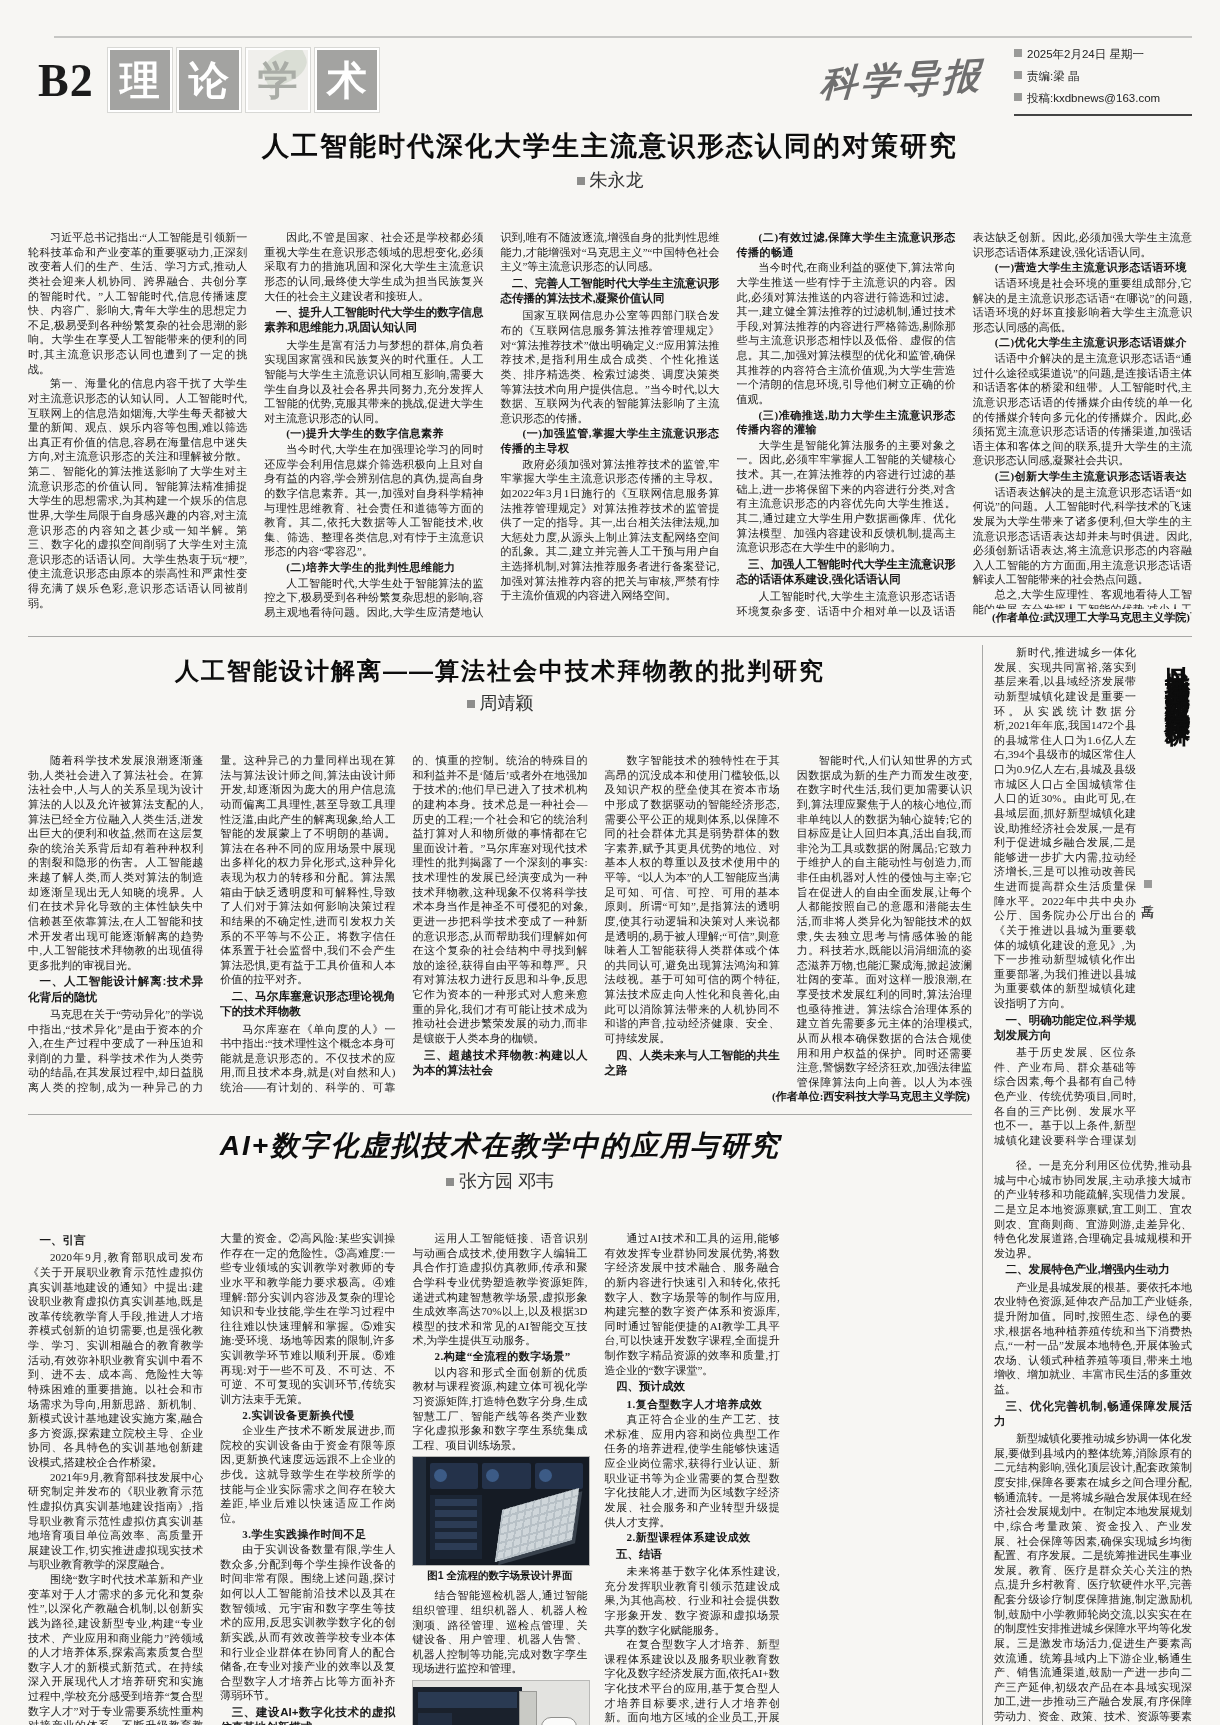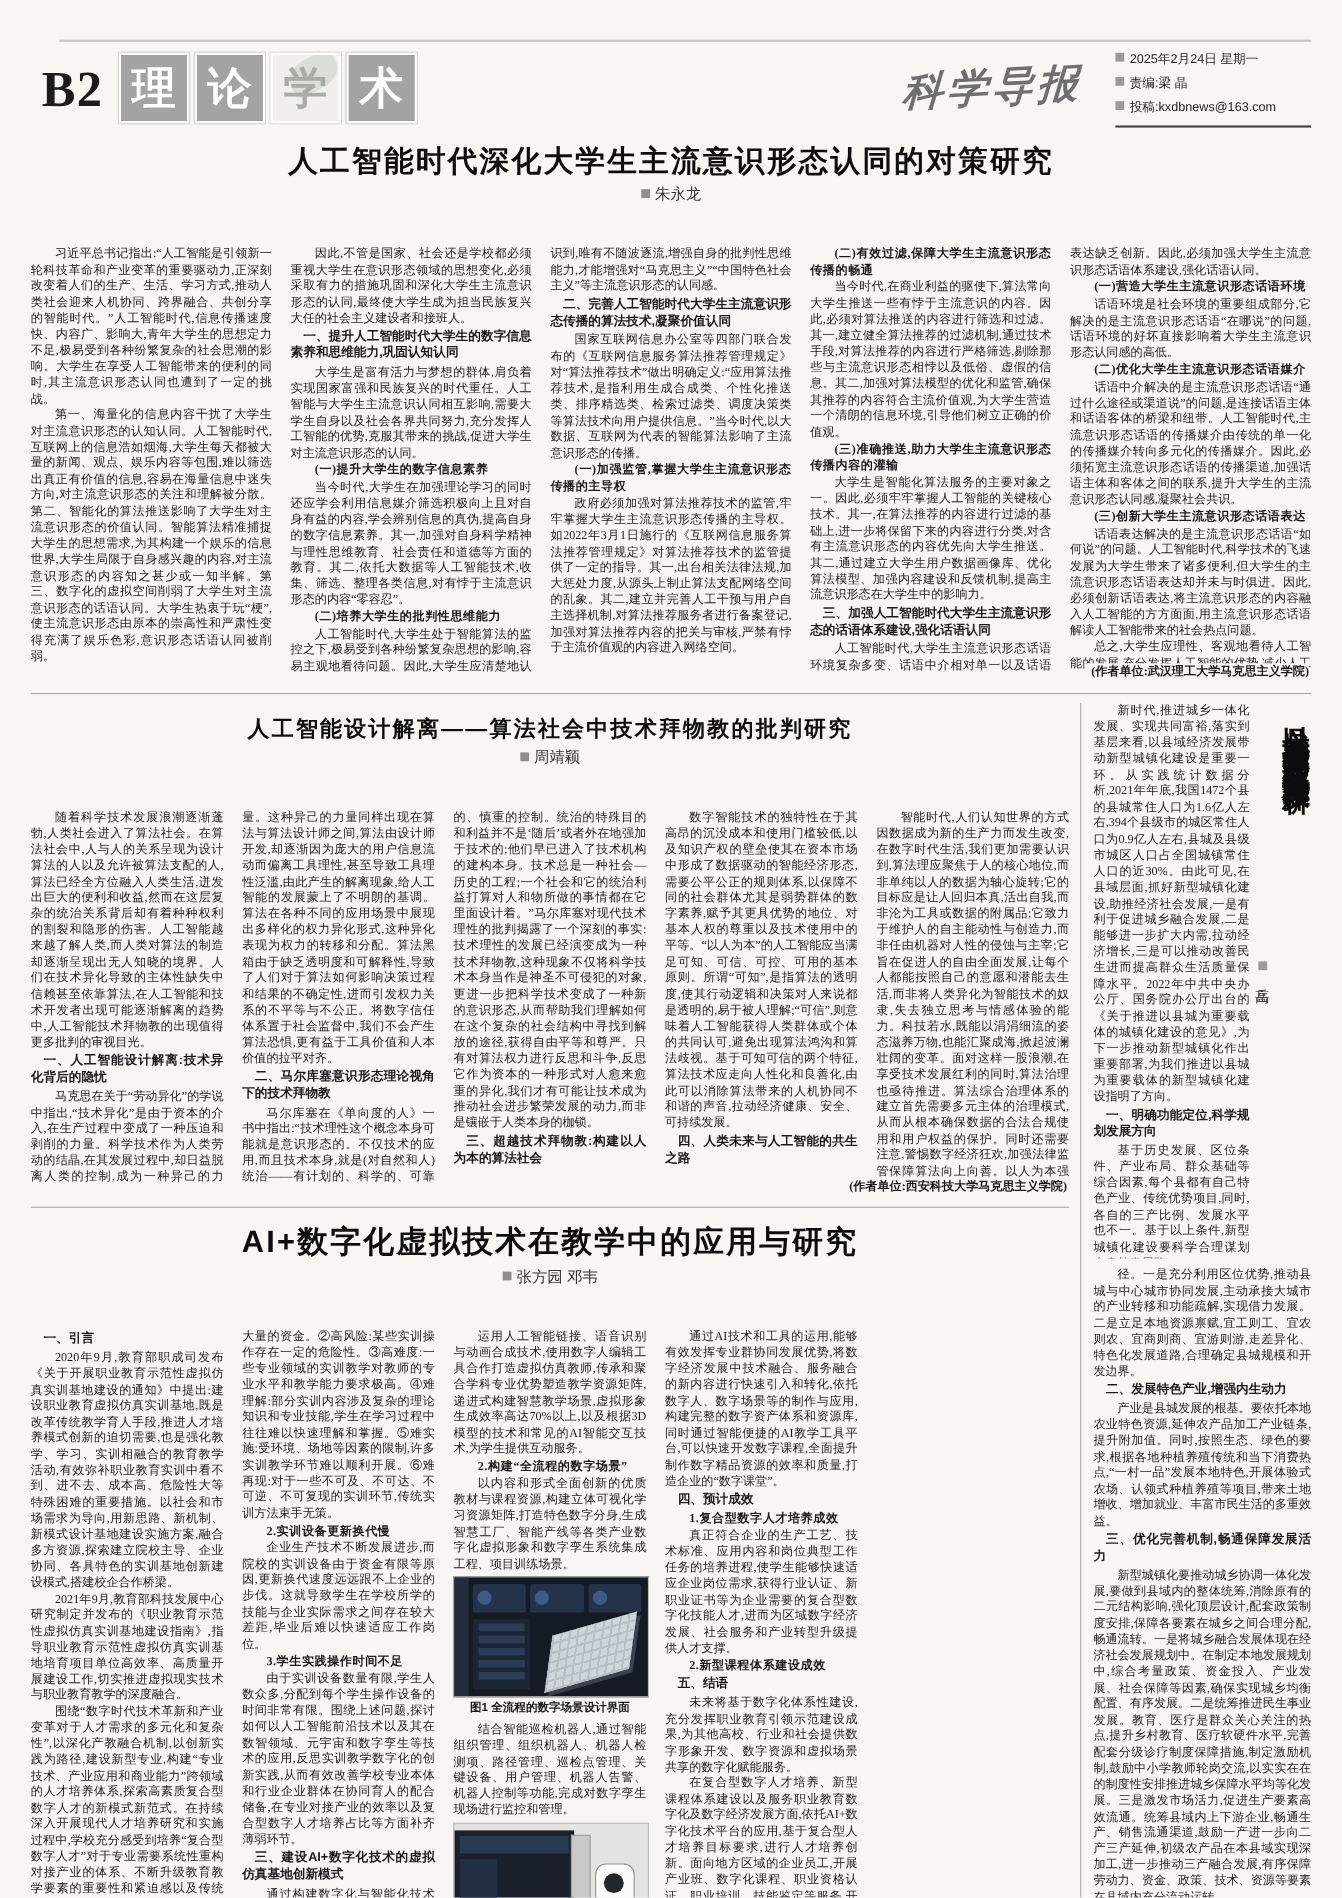--- a/index.html
+++ b/index.html
@@ -22,23 +22,23 @@
        font-style:italic;transform:rotate(-3deg) skewX(-6deg);letter-spacing:4px;
        font-family:"Liberation Serif",serif;}
   .pubinfo{width:178px;font-size:11.5px;line-height:1.9;color:#222;border-bottom:2px solid #444;
        padding-bottom:4px;font-family:"Liberation Sans","DejaVu Sans",sans-serif;}
   .pubinfo .ln{white-space:nowrap;}
   .sq{display:inline-block;width:8px;height:8px;background:#9a9a98;margin-right:5px;vertical-align:1px;}
   
   .atitle{font-family:"Liberation Sans","DejaVu Sans",sans-serif;font-weight:800;text-align:center;
        letter-spacing:2px;color:#0d0d0d;}
   .t1{font-size:27px;margin:6px 0 4px;}
-  .t2{font-size:20px;margin:10px 0 2px;}
-  .t3{font-size:28px;margin:12px 0 2px;}
-  .byline{text-align:center;font-size:14px;color:#333;margin:4px 0 8px;font-family:"Liberation Sans",sans-serif;}
+  .t2{font-size:24px;margin:10px 0 2px;}
+  .t3{font-size:28px;margin:12px 0 2px;font-style:italic;}
+  .byline{text-align:center;font-size:18px;color:#333;margin:4px 0 8px;font-family:"Liberation Sans",sans-serif;}
   .byline .sq{background:#8d8d8b;}
   .cols{column-gap:17px;column-fill:auto;overflow:hidden;position:relative;
        font-size:11px;line-height:1.33;text-align:justify;color:#191919;margin-top:38px;}
   .cols p{margin:0;text-indent:2em;}
   .seg-h1{font-family:"Liberation Sans","DejaVu Sans",sans-serif;font-weight:800;text-indent:1em;margin:2px 0;font-size:11.5px;}
   .seg-h2{font-weight:800;text-indent:2em;margin:1px 0;font-size:11px;letter-spacing:.5px;}
   .seg-num{font-weight:800;text-indent:2em;margin:1px 0;font-size:11px;letter-spacing:.5px;}
   .unit{position:absolute;right:2px;bottom:0;background:inherit;font-size:11px;font-weight:600;background:#f7f6f3;padding:1px 0 1px 6px;}
   .rule{border-top:1.5px solid #a8a8a6;margin:10px 0 8px;}
   

